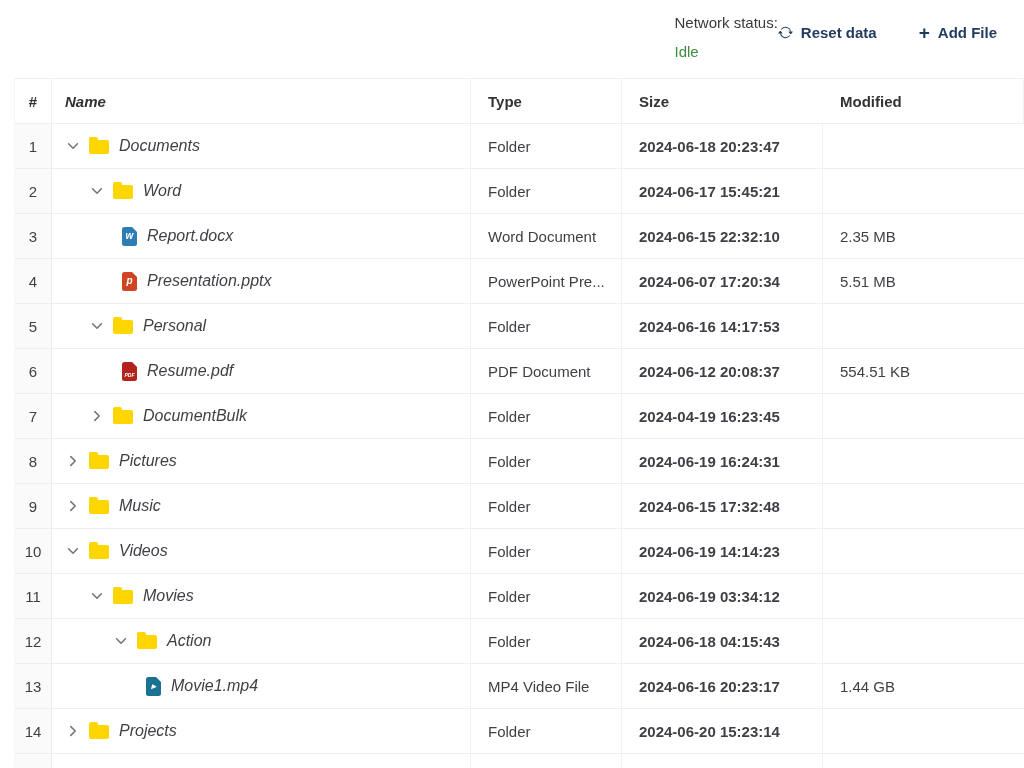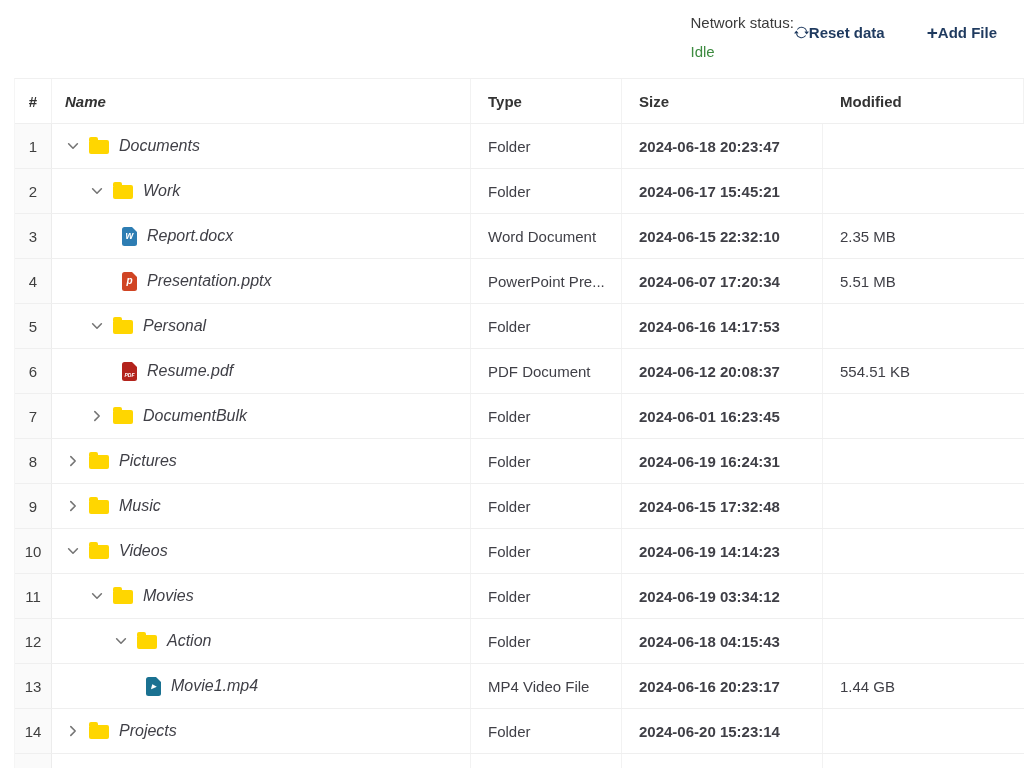--- a/index.html
+++ b/index.html
@@ -4,21 +4,21 @@
 <style>
   * { margin: 0; padding: 0; box-sizing: border-box; }
   html, body { width: 1024px; height: 768px; overflow: hidden; background: #fff; }
   body { font-family: "Liberation Sans", sans-serif; color: #3f3f46; }
 
   
   .topbar { height: 78px; display: flex; justify-content: flex-end; padding: 14px 27px 0 14px; }
   .status-label { font-size: 15px; color: #3a3a3a; }
   .status-value { font-size: 15px; margin-top: 12px; font-weight: 400; }
   .actions { display: flex; gap: 42px; margin-top: 10px; align-items: flex-start; }
-  .btn { display: flex; align-items: center; background: none; border: none; cursor: pointer;
+  .btn { display: flex; align-items: center; gap: 8px; background: none; border: none; cursor: pointer;
          font-family: "Liberation Sans", sans-serif; font-size: 15px; font-weight: 700; color: var(--accent, #1f3a5f); }
   .btn svg { display: block; }
   .plus-glyph { font-size: 19px; font-weight: 600; line-height: 14px; }
 
   
   .table { margin-left: 14px; border-top: 1px solid #f0f0f0; border-left: 1px solid #f5f5f5; }
   .tr { display: flex; height: 45px; border-bottom: 1px solid #efefef; background: #fff; }
   .td, .th { display: flex; align-items: center; border-right: 1px solid #f2f2f2; padding: 0 17px; overflow: hidden; white-space: nowrap; }
   .col-index    { width: 37px;  justify-content: center; padding: 0; }
   .col-name     { width: 419px; padding: 0 10px 0 13px; font-style: italic; }
@@ -105,21 +105,21 @@
   <div class="tr">
     <div class="td col-index">2</div>
     <div class="td col-name">
       <span class="indent" style="width: 24px;"></span>
       <span class="chevron down">
         <svg width="14" height="14" viewBox="0 0 16 16" fill="none">
           <path d="M3 5.5 8 10.5 13 5.5" stroke="#757575" stroke-width="1.8" stroke-linecap="round" stroke-linejoin="round"></path>
         </svg>
       </span>
       <span class="ficon folder"></span>
-      <span class="fname">Work</span>
+      <span class="fname">Word</span>
     </div>
     <div class="td col-type">Folder</div>
     <div class="td col-modified">2024-06-17 15:45:21</div>
     <div class="td col-size"></div>
   </div>
 
   <div class="tr">
     <div class="td col-index">3</div>
     <div class="td col-name">
       <span class="indent" style="width: 48px;"></span>
@@ -181,21 +181,21 @@
       <span class="indent" style="width: 24px;"></span>
       <span class="chevron right">
         <svg width="14" height="14" viewBox="0 0 16 16" fill="none">
           <path d="M3 5.5 8 10.5 13 5.5" stroke="#757575" stroke-width="1.8" stroke-linecap="round" stroke-linejoin="round"></path>
         </svg>
       </span>
       <span class="ficon folder"></span>
       <span class="fname">DocumentBulk</span>
     </div>
     <div class="td col-type">Folder</div>
-    <div class="td col-modified">2024-06-01 16:23:45</div>
+    <div class="td col-modified">2024-04-19 16:23:45</div>
     <div class="td col-size"></div>
   </div>
 
   <div class="tr">
     <div class="td col-index">8</div>
     <div class="td col-name">
       <span class="indent" style="width: 0px;"></span>
       <span class="chevron right">
         <svg width="14" height="14" viewBox="0 0 16 16" fill="none">
           <path d="M3 5.5 8 10.5 13 5.5" stroke="#757575" stroke-width="1.8" stroke-linecap="round" stroke-linejoin="round"></path>

